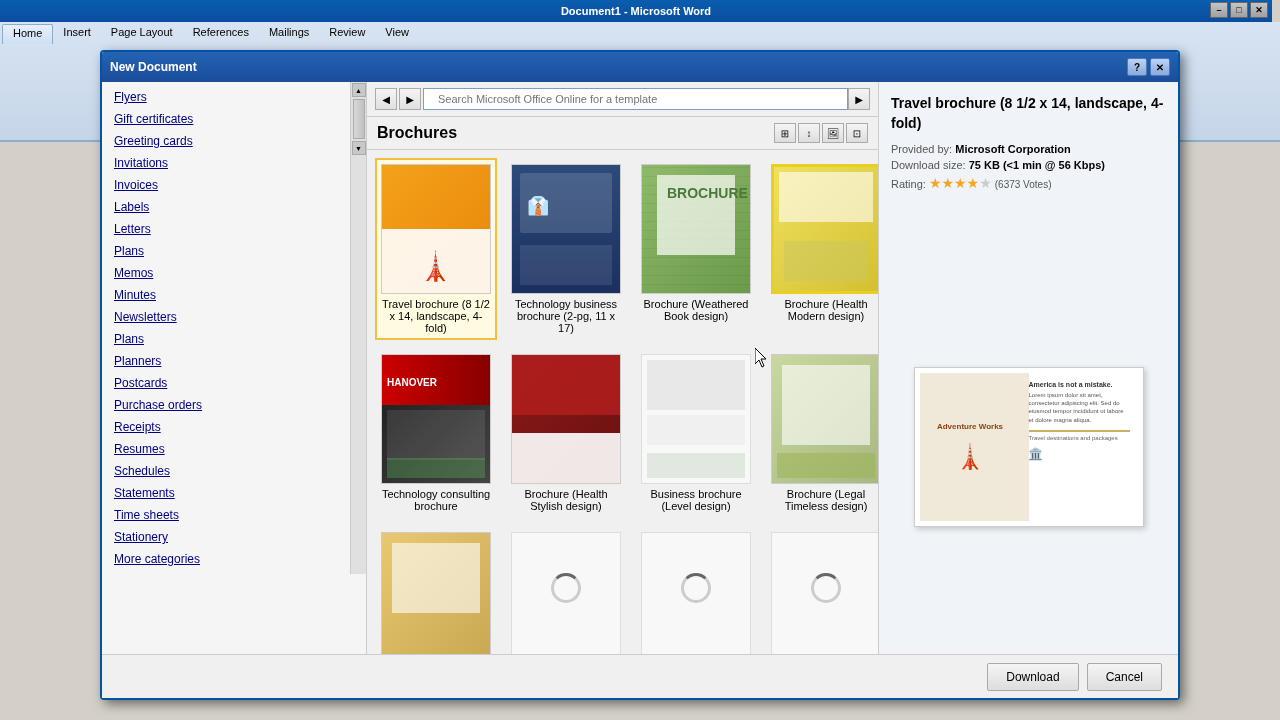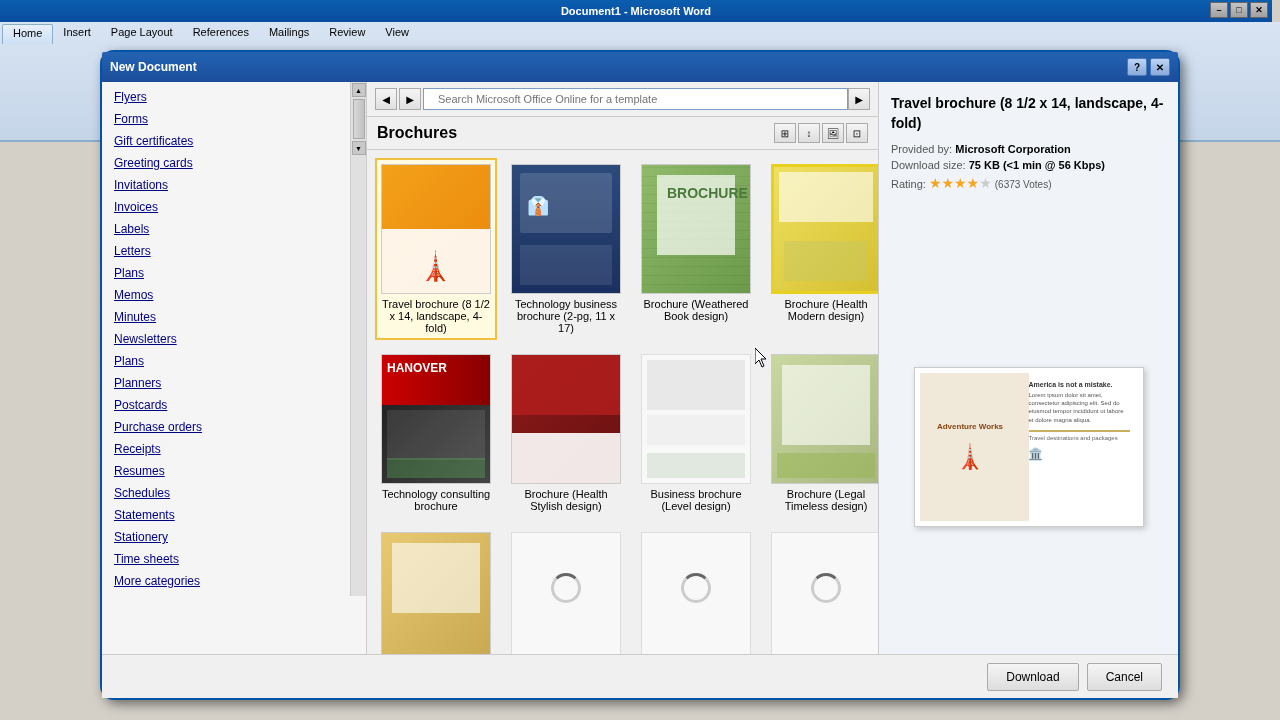--- a/index.html
+++ b/index.html
@@ -85,21 +85,21 @@
     }
 
     
     .dialog-overlay {
       position: absolute;
       top: 50px; left: 100px;
       width: 1080px;
       height: 650px;
       background: #f0f0f0;
       border: 2px solid #0054a6;
-      border-radius: 14px;
+      border-radius: 4px;
       box-shadow: 4px 4px 12px rgba(0,0,0,0.5);
     }
 
     
     .dialog-titlebar {
       height: 30px;
       background: linear-gradient(to bottom, #2463b4, #1a4d9a);
       border-radius: 2px 2px 0 0;
       display: flex;
       align-items: center;
@@ -561,41 +561,40 @@
       <div class="dialog-title-btn">✕</div>
     </div>
   </div>
 
   <div class="dialog-content">
 
     <div class="sidebar">
       <div class="sidebar-scroll-container">
         <div class="sidebar-list">
           <div class="sidebar-item">Flyers</div>
-          <div class="sidebar-item">Forms</div>
           <div class="sidebar-item">Gift certificates</div>
           <div class="sidebar-item">Greeting cards</div>
           <div class="sidebar-item">Invitations</div>
           <div class="sidebar-item">Invoices</div>
           <div class="sidebar-item">Labels</div>
           <div class="sidebar-item">Letters</div>
           <div class="sidebar-item">Plans</div>
           <div class="sidebar-item">Memos</div>
           <div class="sidebar-item">Minutes</div>
           <div class="sidebar-item">Newsletters</div>
           <div class="sidebar-item">Plans</div>
           <div class="sidebar-item">Planners</div>
           <div class="sidebar-item">Postcards</div>
           <div class="sidebar-item">Purchase orders</div>
           <div class="sidebar-item">Receipts</div>
           <div class="sidebar-item">Resumes</div>
           <div class="sidebar-item">Schedules</div>
           <div class="sidebar-item">Statements</div>
+          <div class="sidebar-item">Time sheets</div>
           <div class="sidebar-item">Stationery</div>
-          <div class="sidebar-item">Time sheets</div>
           <div class="sidebar-item">More categories</div>
         </div>
         <div class="sidebar-scrollbar">
           <div class="scrollbar-arrow">▲</div>
           <div class="scrollbar-thumb"></div>
           <div class="scrollbar-arrow">▼</div>
         </div>
       </div>
     </div>
 
@@ -649,21 +648,21 @@
               <div class="template-thumb health-brochure" style="position:relative;">
                 <div style="position:absolute;top:5px;left:5px;right:5px;height:50px;background:rgba(255,255,255,0.6);"></div>
                 <div style="position:absolute;bottom:10px;left:10px;right:10px;height:40px;background:rgba(200,200,100,0.5);"></div>
               </div>
               <div class="template-label">Brochure (Health Modern design)</div>
             </div>
 
             <div class="template-item">
               <div class="template-thumb" style="background: linear-gradient(135deg, #1a1a1a, #444); position:relative;">
                 <div style="position:absolute;top:0;left:0;right:0;height:50px;background:linear-gradient(to right,#c00,#800);"></div>
-                <div style="position:absolute;top:6px;left:5px;font-size:12px;color:white;font-weight:bold;">HANOVER</div>
+                <div style="position:absolute;top:22px;left:5px;font-size:10px;color:white;font-weight:bold;">HANOVER</div>
                 <div style="position:absolute;top:55px;left:5px;right:5px;height:50px;background:rgba(255,255,255,0.1);"></div>
                 <div style="position:absolute;bottom:5px;left:5px;right:5px;height:20px;background:rgba(100,200,100,0.3);"></div>
               </div>
               <div class="template-label">Technology consulting brochure</div>
             </div>
 
             <div class="template-item">
               <div class="template-thumb" style="background: linear-gradient(135deg, #8b1a1a, #6a1010); position:relative;">
                 <div style="position:absolute;top:0;left:0;right:0;height:60px;background:rgba(180,30,30,0.8);"></div>
                 <div style="position:absolute;bottom:0;left:0;right:0;height:50px;background:rgba(255,255,255,0.9);"></div>

